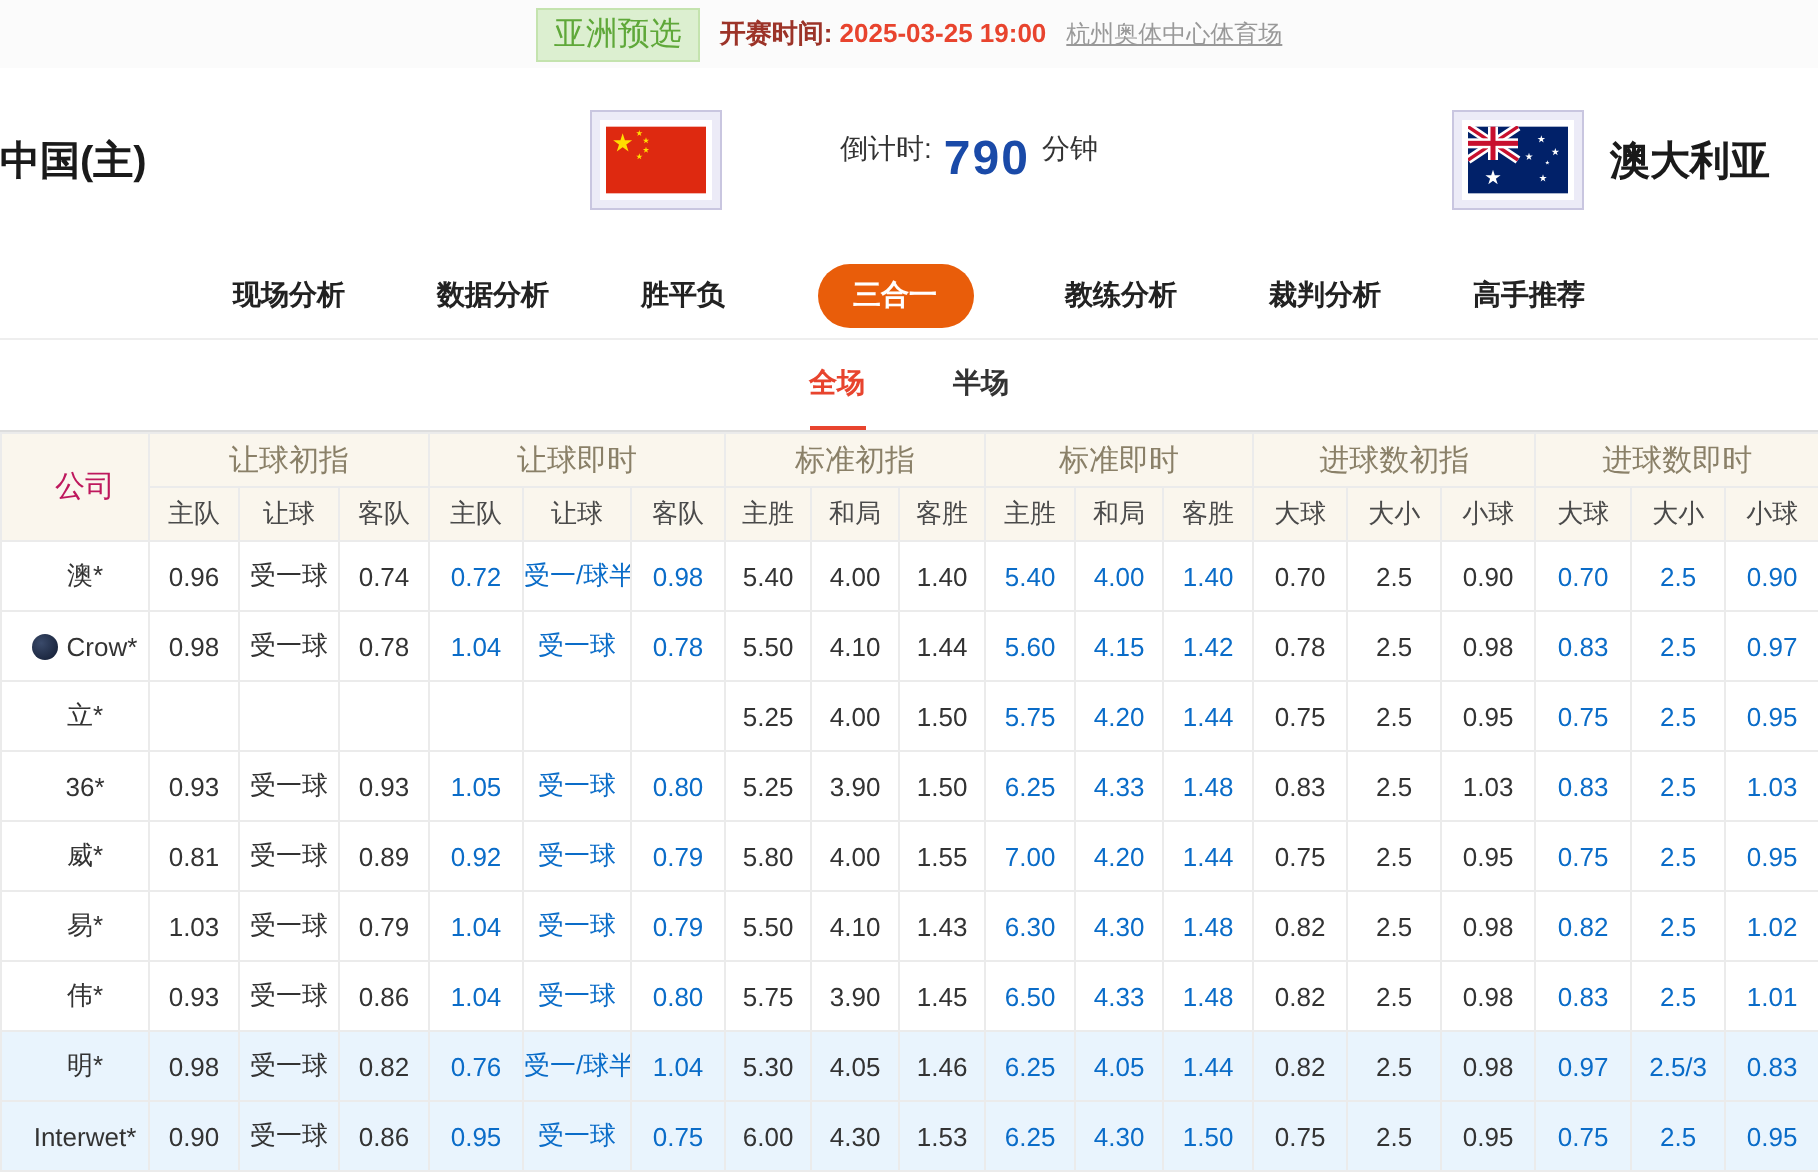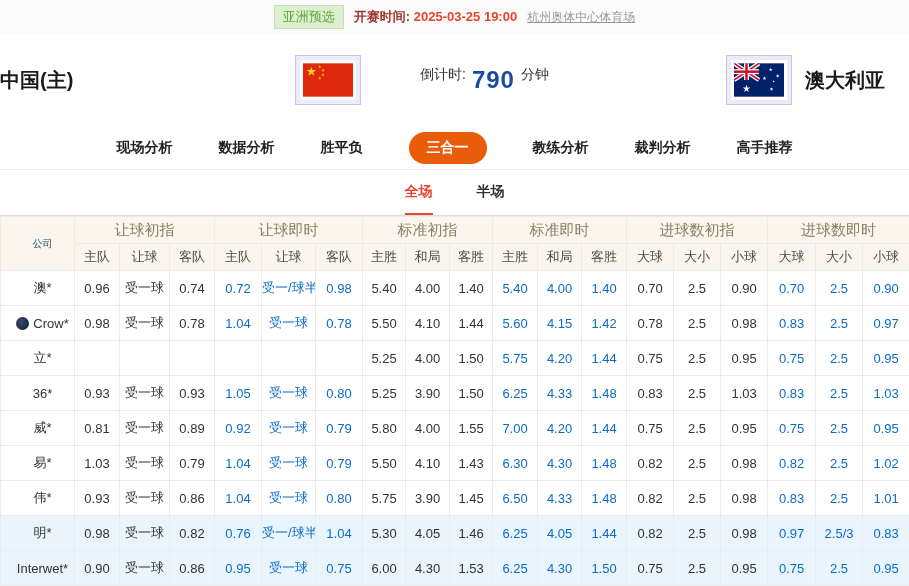--- a/index.html
+++ b/index.html
@@ -1,21 +1,21 @@
 <!DOCTYPE html>
 <html><head>
 <meta charset="utf-8">
 <style>
   * { box-sizing: border-box; margin: 0; padding: 0; }
   html, body { width: 909px; height: 586px; overflow: hidden; }
   body { font-family: "Liberation Sans", sans-serif; background: #fff; color: #333; }
 
   
   .topbar { height: 34px; background: #fbfbfb; display: flex; align-items: center; justify-content: center; gap: 10px; font-size: 13px; }
-  .badge { background: #dcefd0; color: #5fa839; font-size: 13px; padding: 2px 8px; border: 1px solid #c4e3ae; }
+  .badge { background: #dcefd0; color: #5fa839; font-size: 16px; padding: 2px 8px; border: 1px solid #c4e3ae; }
   .kickoff-label { color: #9c3328; font-weight: bold; }
   .kickoff-time { color: #e8442e; font-weight: bold; }
   .venue { color: #999; font-size: 12px; text-decoration: underline; }
 
   
   .match { height: 92px; display: grid; grid-template-columns: 1fr auto 1fr; align-items: center; background: #fff; }
   .team { display: flex; align-items: center; gap: 14px; }
   .team.home { justify-content: space-between; }
   .team.away { justify-content: flex-end; padding-right: 24px; }
   .team-name { font-size: 20px; font-weight: bold; color: #1a1a1a; }
@@ -32,21 +32,21 @@
   .subnav { height: 46px; display: flex; align-items: stretch; justify-content: center; gap: 44px; border-bottom: 1px solid #ddd; }
   .subnav-item { font-size: 14px; font-weight: bold; color: #333; display: flex; align-items: center; border-bottom: 2px solid transparent; cursor: pointer; text-decoration: none; }
   .subnav-item.active { color: #e8442e; border-bottom-color: #e8442e; }
 
   
   table.odds { width: 909px; border-collapse: collapse; table-layout: fixed; font-size: 13px; }
   table.odds th, table.odds td { border: 1px solid #ebebeb; text-align: center; overflow: hidden; white-space: nowrap; }
   table.odds thead th { background: #faf6ed; font-weight: normal; height: 27px; }
   th.group-label { color: #8a8068; font-size: 15px; }
   th.col-label { color: #4a4a4a; }
-  th.company-header { color: #0c4a6e; font-size: 10px; }
+  th.company-header { color: #be185d; font-size: 15px; }
   table.odds tbody td { height: 35px; color: #333; background: #fff; }
   table.odds tbody td.live { color: #0a6cc8; }
   table.odds tbody tr.hl td { background: #e9f4fd; }
   td.company, th.company-header { text-align: left; padding-left: 10px; }
   td.company { font-size: 13px; color: #333; }
   .gstart { border-left: 1px solid #dcdcdc !important; }
   .co-icon { display: inline-block; width: 13px; height: 13px; border-radius: 50%;
              background: radial-gradient(circle at 35% 35%, #3a4a6a, #101a30); vertical-align: -2px; margin-right: 4px; }
 </style>
 </head>

